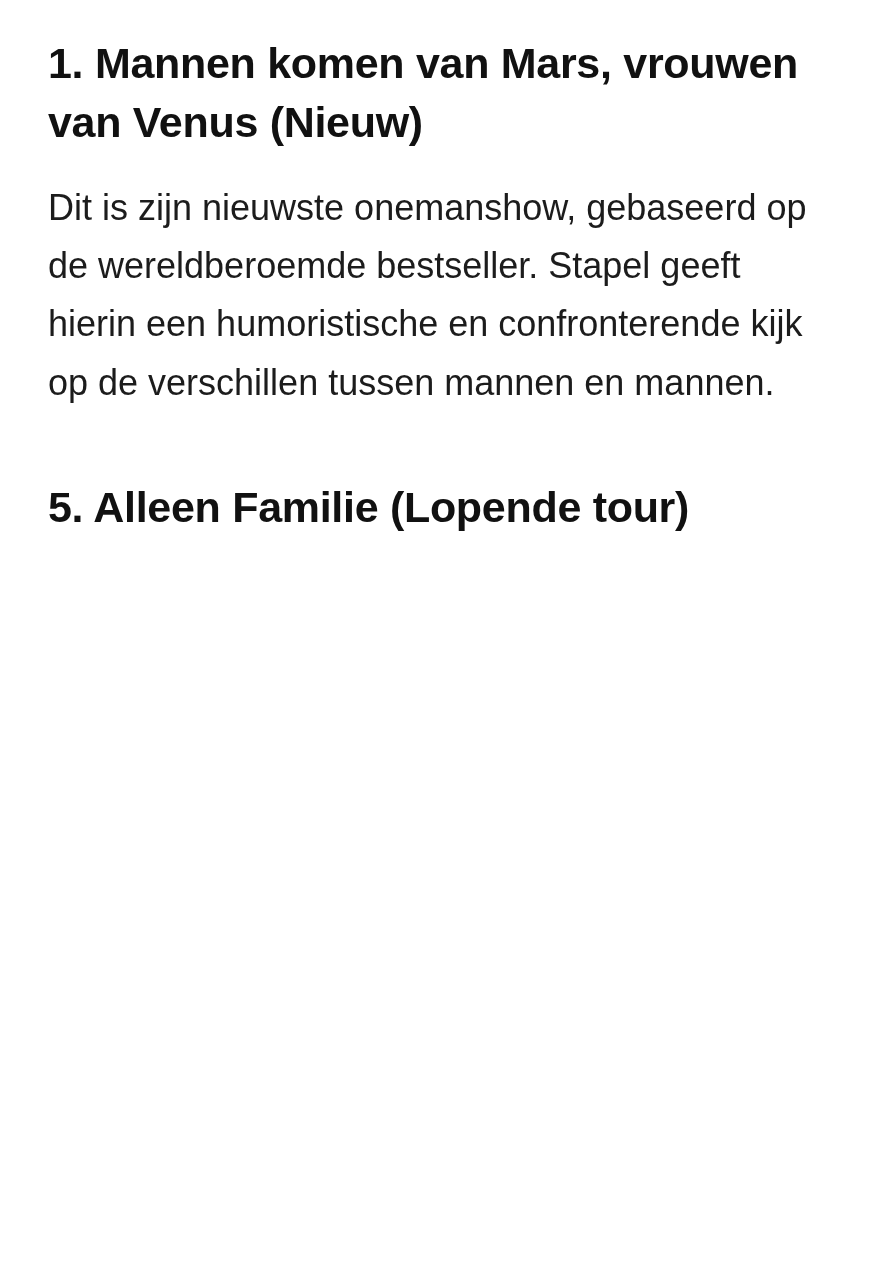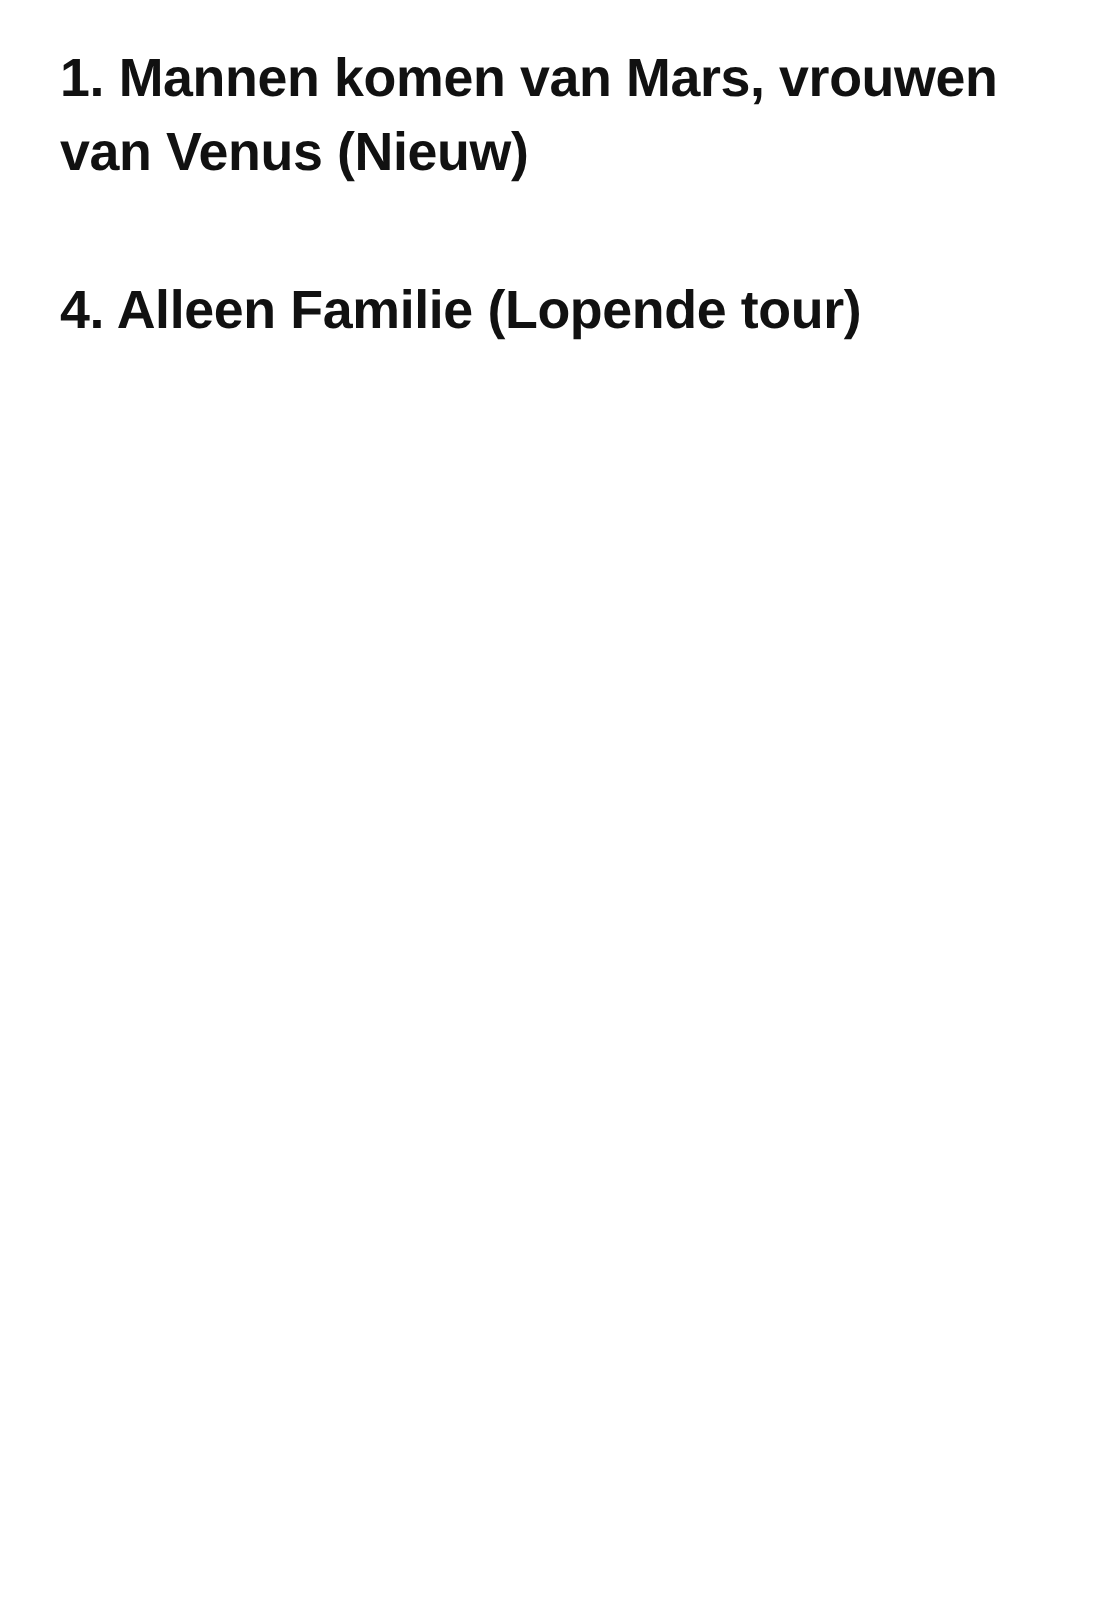--- a/index.html
+++ b/index.html
@@ -66,20 +66,21 @@
     font-weight: 700;
   }
 </style>
 </head>
 <body>
 
 <div class="page">
 
   <h2 class="section-title">1. Mannen komen van Mars, vrouwen van Venus (Nieuw)</h2>
 
+  <p class="body-text">Dit is zijn nieuwste onemanshow, gebaseerd op de wereldberoemde bestseller. Stapel geeft hierin een humoristische en confronterende kijk op de verschillen tussen mannen en mannen.</p>
 
   <ul class="bullets">
   </ul>
 
-  <h2 class="section-title second">4. Alleen Familie (Lopende tour)</h2>
+  <h2 class="section-title second">5. Alleen Familie (Lopende tour)</h2>
 
 
 </div>
 
 </body></html>

